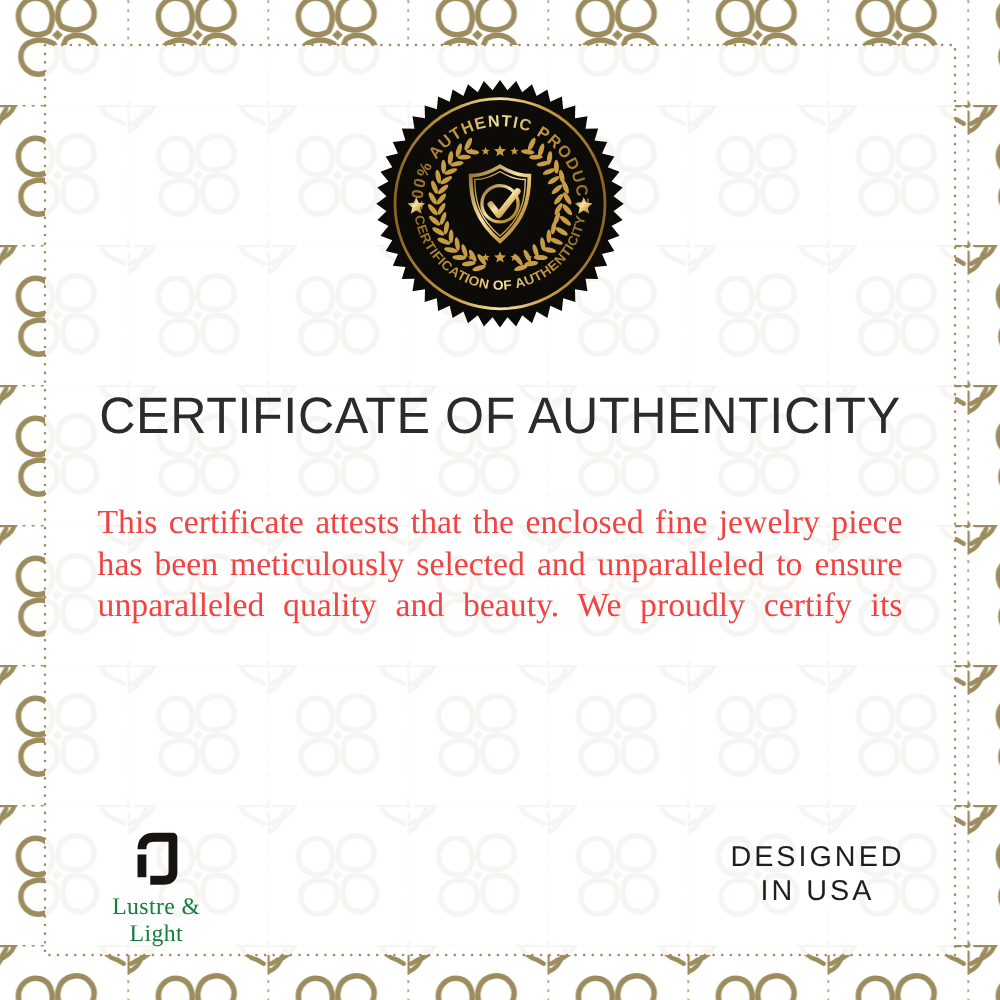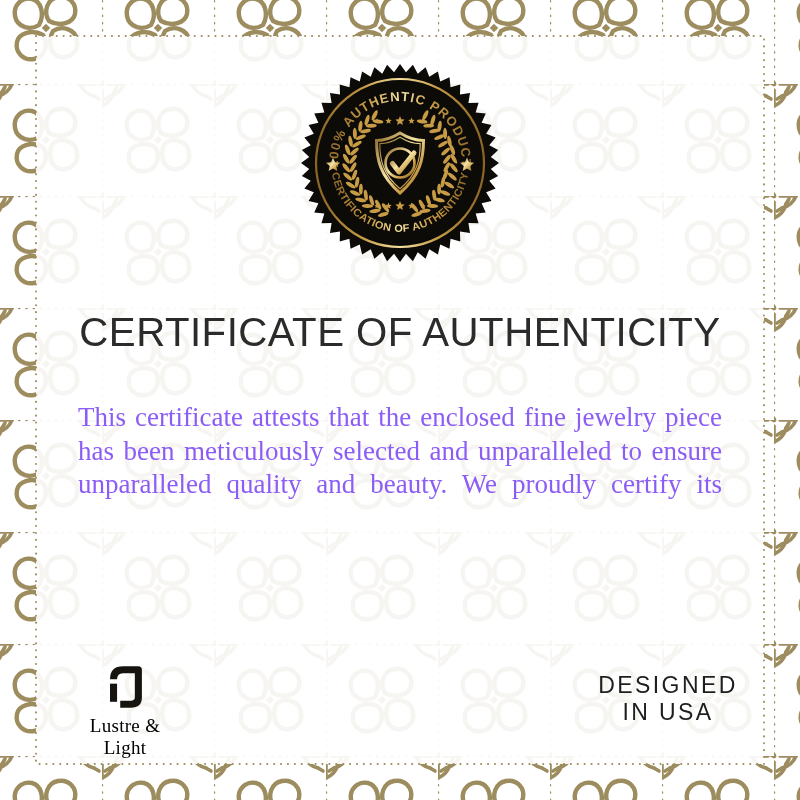--- a/index.html
+++ b/index.html
@@ -3,26 +3,26 @@
 <meta charset="utf-8">
 <style>
   html,body{margin:0;padding:0;background:#ffffff;}
   #page{position:relative;width:800px;height:800px;overflow:hidden;font-family:"Liberation Sans",sans-serif;background:#ffffff;}
   #bg-svg{position:absolute;left:0;top:0;}
   #seal{position:absolute;left:300px;top:63px;width:200px;height:200px;}
   #title{position:absolute;left:0;top:309px;width:800px;text-align:center;
          font-family:"Liberation Sans",sans-serif;font-size:41px;font-weight:500;
          letter-spacing:0.5px;color:#2b2b2b;white-space:nowrap;transform:scaleX(0.98);}
   #body-text{position:absolute;left:78px;top:401px;width:644px;
-             font-family:"Liberation Serif",serif;font-size:27px;line-height:33.5px;color:#8b5cf6;}
+             font-family:"Liberation Serif",serif;font-size:27px;line-height:33.5px;color:#ef4444;}
   #body-text .bline{text-align:justify;text-align-last:justify;white-space:nowrap;}
   #logo-wrap{position:absolute;left:70px;top:663px;width:110px;text-align:center;}
   #logo-mark{display:block;margin:0 auto;}
-  #brand-name{margin-top:4px;font-family:"Liberation Serif",serif;font-size:19px;color:#000000;letter-spacing:0.3px;}
-  #made-in{position:absolute;right:52px;top:672px;width:160px;text-align:center;
+  #brand-name{margin-top:4px;font-family:"Liberation Serif",serif;font-size:19px;color:#15803d;letter-spacing:0.3px;}
+  #made-in{position:absolute;right:66px;top:672px;width:160px;text-align:center;
            font-family:"Liberation Sans",sans-serif;font-size:23px;font-weight:500;
            letter-spacing:2.4px;line-height:27px;color:#1e1e1e;}
 </style>
 </head>
 <body>
 
 <div id="page">
 
   <svg id="bg-svg" width="800" height="800" viewBox="0 0 800 800">
     <defs>

